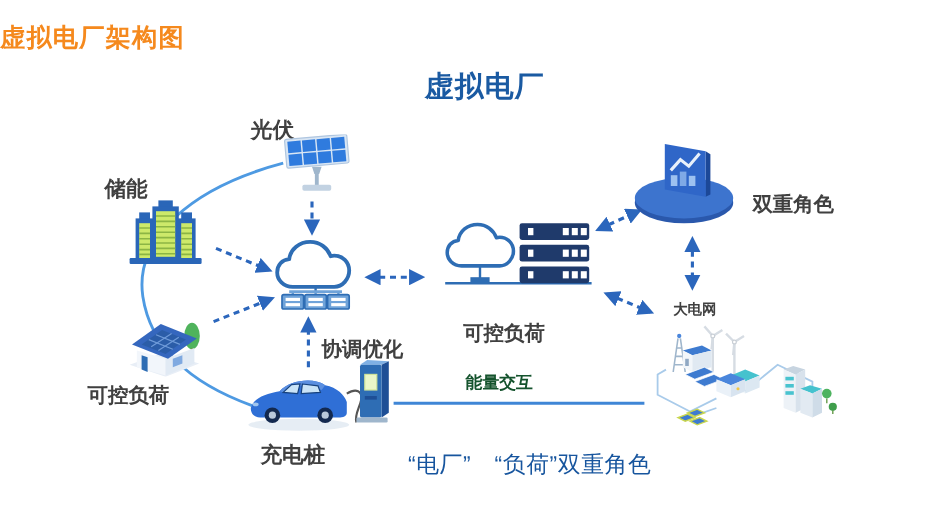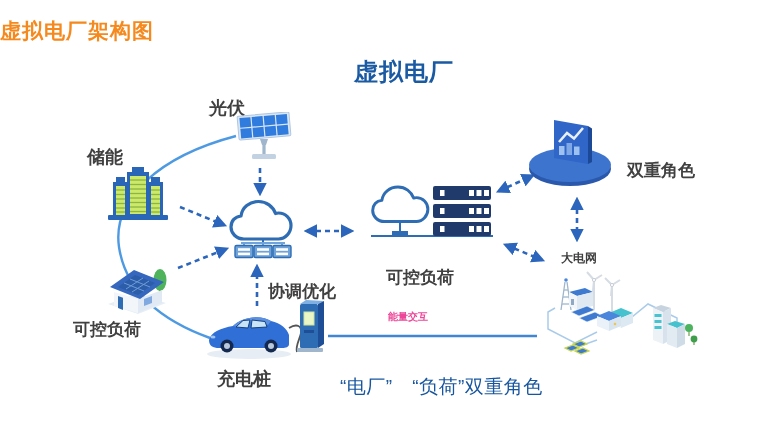--- a/index.html
+++ b/index.html
@@ -13,21 +13,21 @@
     font-size:21px;font-weight:700;color:#F5891D;letter-spacing:1px;
   }
   .subtitle{
     left:0;right:0;top:56px;text-align:center;transform:translateX(14px);
     font-size:24px;font-weight:700;color:#1A5AA2;letter-spacing:1px;
   }
   .lbl{font-weight:700;color:#404040;white-space:nowrap;}
   .lbl-18{font-size:18px;}
   .lbl-17{font-size:17px;}
   .lbl-16{font-size:12px;}
-  .energy-lbl{font-size:10px;font-weight:700;color:#ec4899;white-space:nowrap;}
+  .energy-lbl{font-size:14px;font-weight:700;color:#14532d;white-space:nowrap;}
   .dual-lbl{font-size:19px;font-weight:400;color:#17559E;white-space:nowrap;letter-spacing:0.5px;}
   svg{display:block;}
 </style>
 </head>
 <body>
 
 <div class="canvas">
 
   <svg class="abs" style="left:0;top:0" width="780" height="437" viewBox="0 0 780 437">
     <defs>

